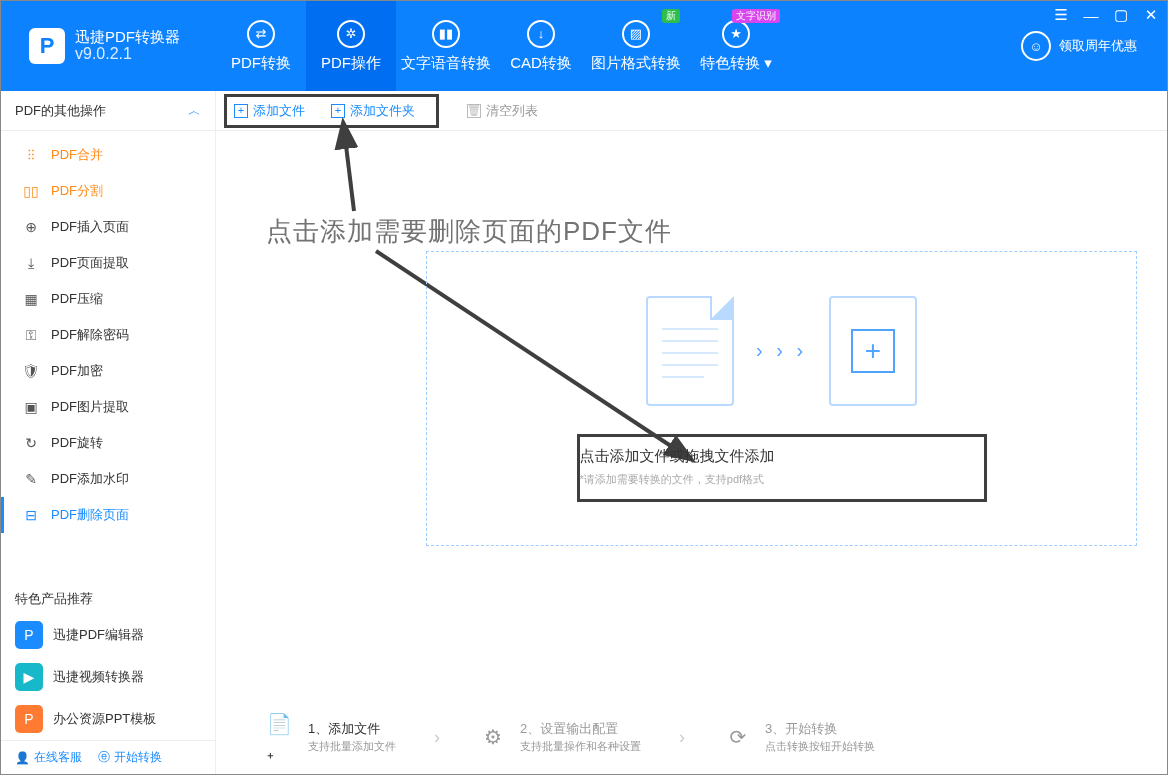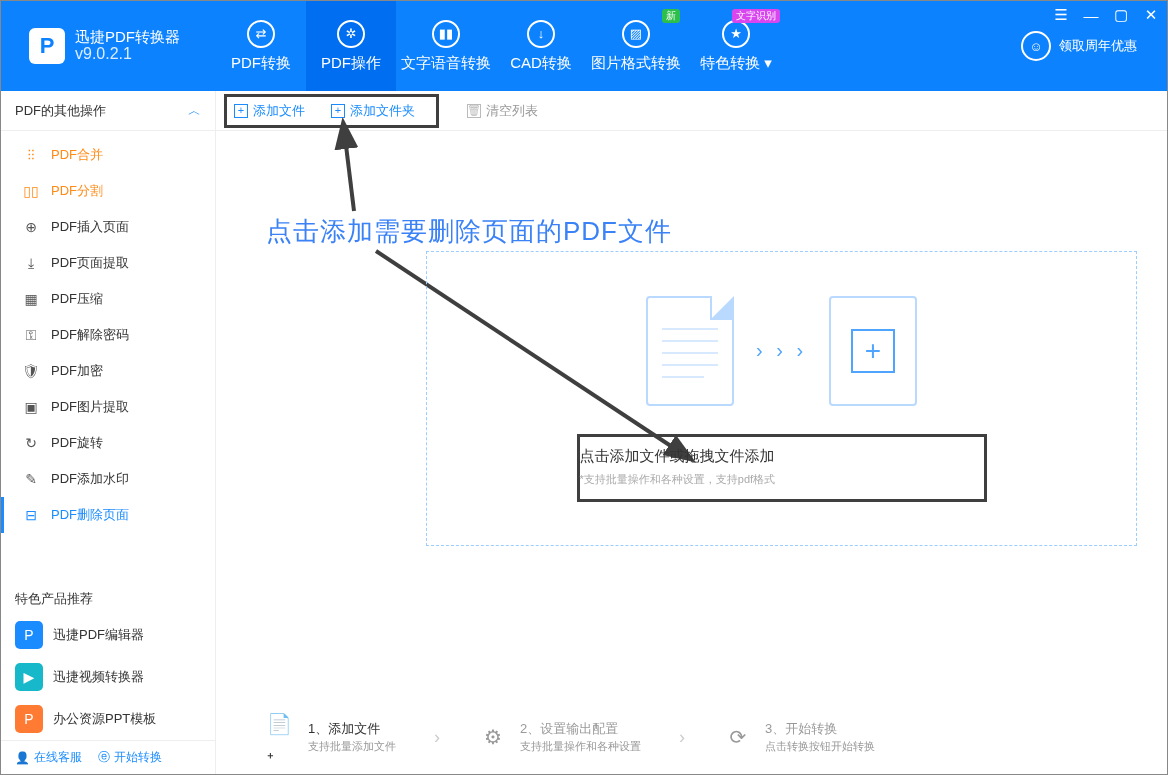--- a/index.html
+++ b/index.html
@@ -48,21 +48,21 @@
 
 
 .main{flex:1;display:flex;flex-direction:column;position:relative;}
 .toolbar{height:40px;border-bottom:1px solid #eee;display:flex;align-items:center;padding-left:8px;gap:6px;}
 .tbtn{height:28px;display:flex;align-items:center;gap:5px;padding:0 10px;color:#1b8cff;cursor:pointer;font-size:13px;}
 .tbtn.gray{color:#999;}
 .tbtn .sq{width:14px;height:14px;border:1.5px solid #1b8cff;display:flex;align-items:center;justify-content:center;font-size:11px;line-height:1;color:#1b8cff;}
 .tbtn.gray .sq{border-color:#bbb;color:#bbb;}
 .box{position:absolute;border:3px solid #3f3f3f;}
 .box1{left:8px;top:3px;width:215px;height:34px;}
-.annot{position:absolute;left:50px;top:123px;font-size:26px;color:#3b82f6;font-weight:400;letter-spacing:1px;}
+.annot{position:absolute;left:50px;top:123px;font-size:26px;color:#737373;font-weight:400;letter-spacing:1px;}
 .arrow{position:absolute;pointer-events:none;}
 
 .drop{position:absolute;left:210px;top:160px;right:30px;height:295px;border:1px dashed #9dcdff;display:flex;flex-direction:column;align-items:center;justify-content:center;cursor:pointer;}
 .drop-imgs{display:flex;align-items:center;gap:22px;margin-bottom:28px;}
 .doc1{width:88px;height:110px;border:2px solid #b9d9ff;border-radius:4px;position:relative;background:#fff;}
 .doc1::before{content:"";position:absolute;right:-2px;top:-2px;width:22px;height:22px;background:linear-gradient(135deg,#fff 48%,#b9d9ff 52%);border-left:2px solid #b9d9ff;border-bottom:2px solid #b9d9ff;}
 .doc1 .ln{position:absolute;left:14px;right:14px;height:2px;background:#d6e9ff;}
 .dots{color:#4ea4ff;font-size:20px;letter-spacing:4px;}
 .doc2{width:88px;height:110px;border:2px solid #b9d9ff;border-radius:4px;display:flex;align-items:center;justify-content:center;}
 .doc2 .pl{width:44px;height:44px;border:2px solid #4ea4ff;display:flex;align-items:center;justify-content:center;color:#4ea4ff;font-size:28px;}
@@ -256,21 +256,21 @@
               <div class="ln" style="top:66px"></div>
               <div class="ln" style="top:78px;right:28px"></div>
           </div>
           <div class="dots">› › ›</div>
           <div class="doc2">
               <div class="pl">+</div>
             </div>
         </div>
         <div class="drop-txt">
           <div class="t1">点击添加文件或拖拽文件添加</div>
-          <div class="t2">*支持批量操作和各种设置，支持pdf格式</div>
+          <div class="t2">*请添加需要转换的文件，支持pdf格式</div>
         </div>
       </div>
 
       <div class="steps">
         <div class="step on">
           <div class="sic">📄₊</div>
           <div class="st">
               <div>1、添加文件</div>
               <div class="sub">支持批量添加文件</div>
             </div>

